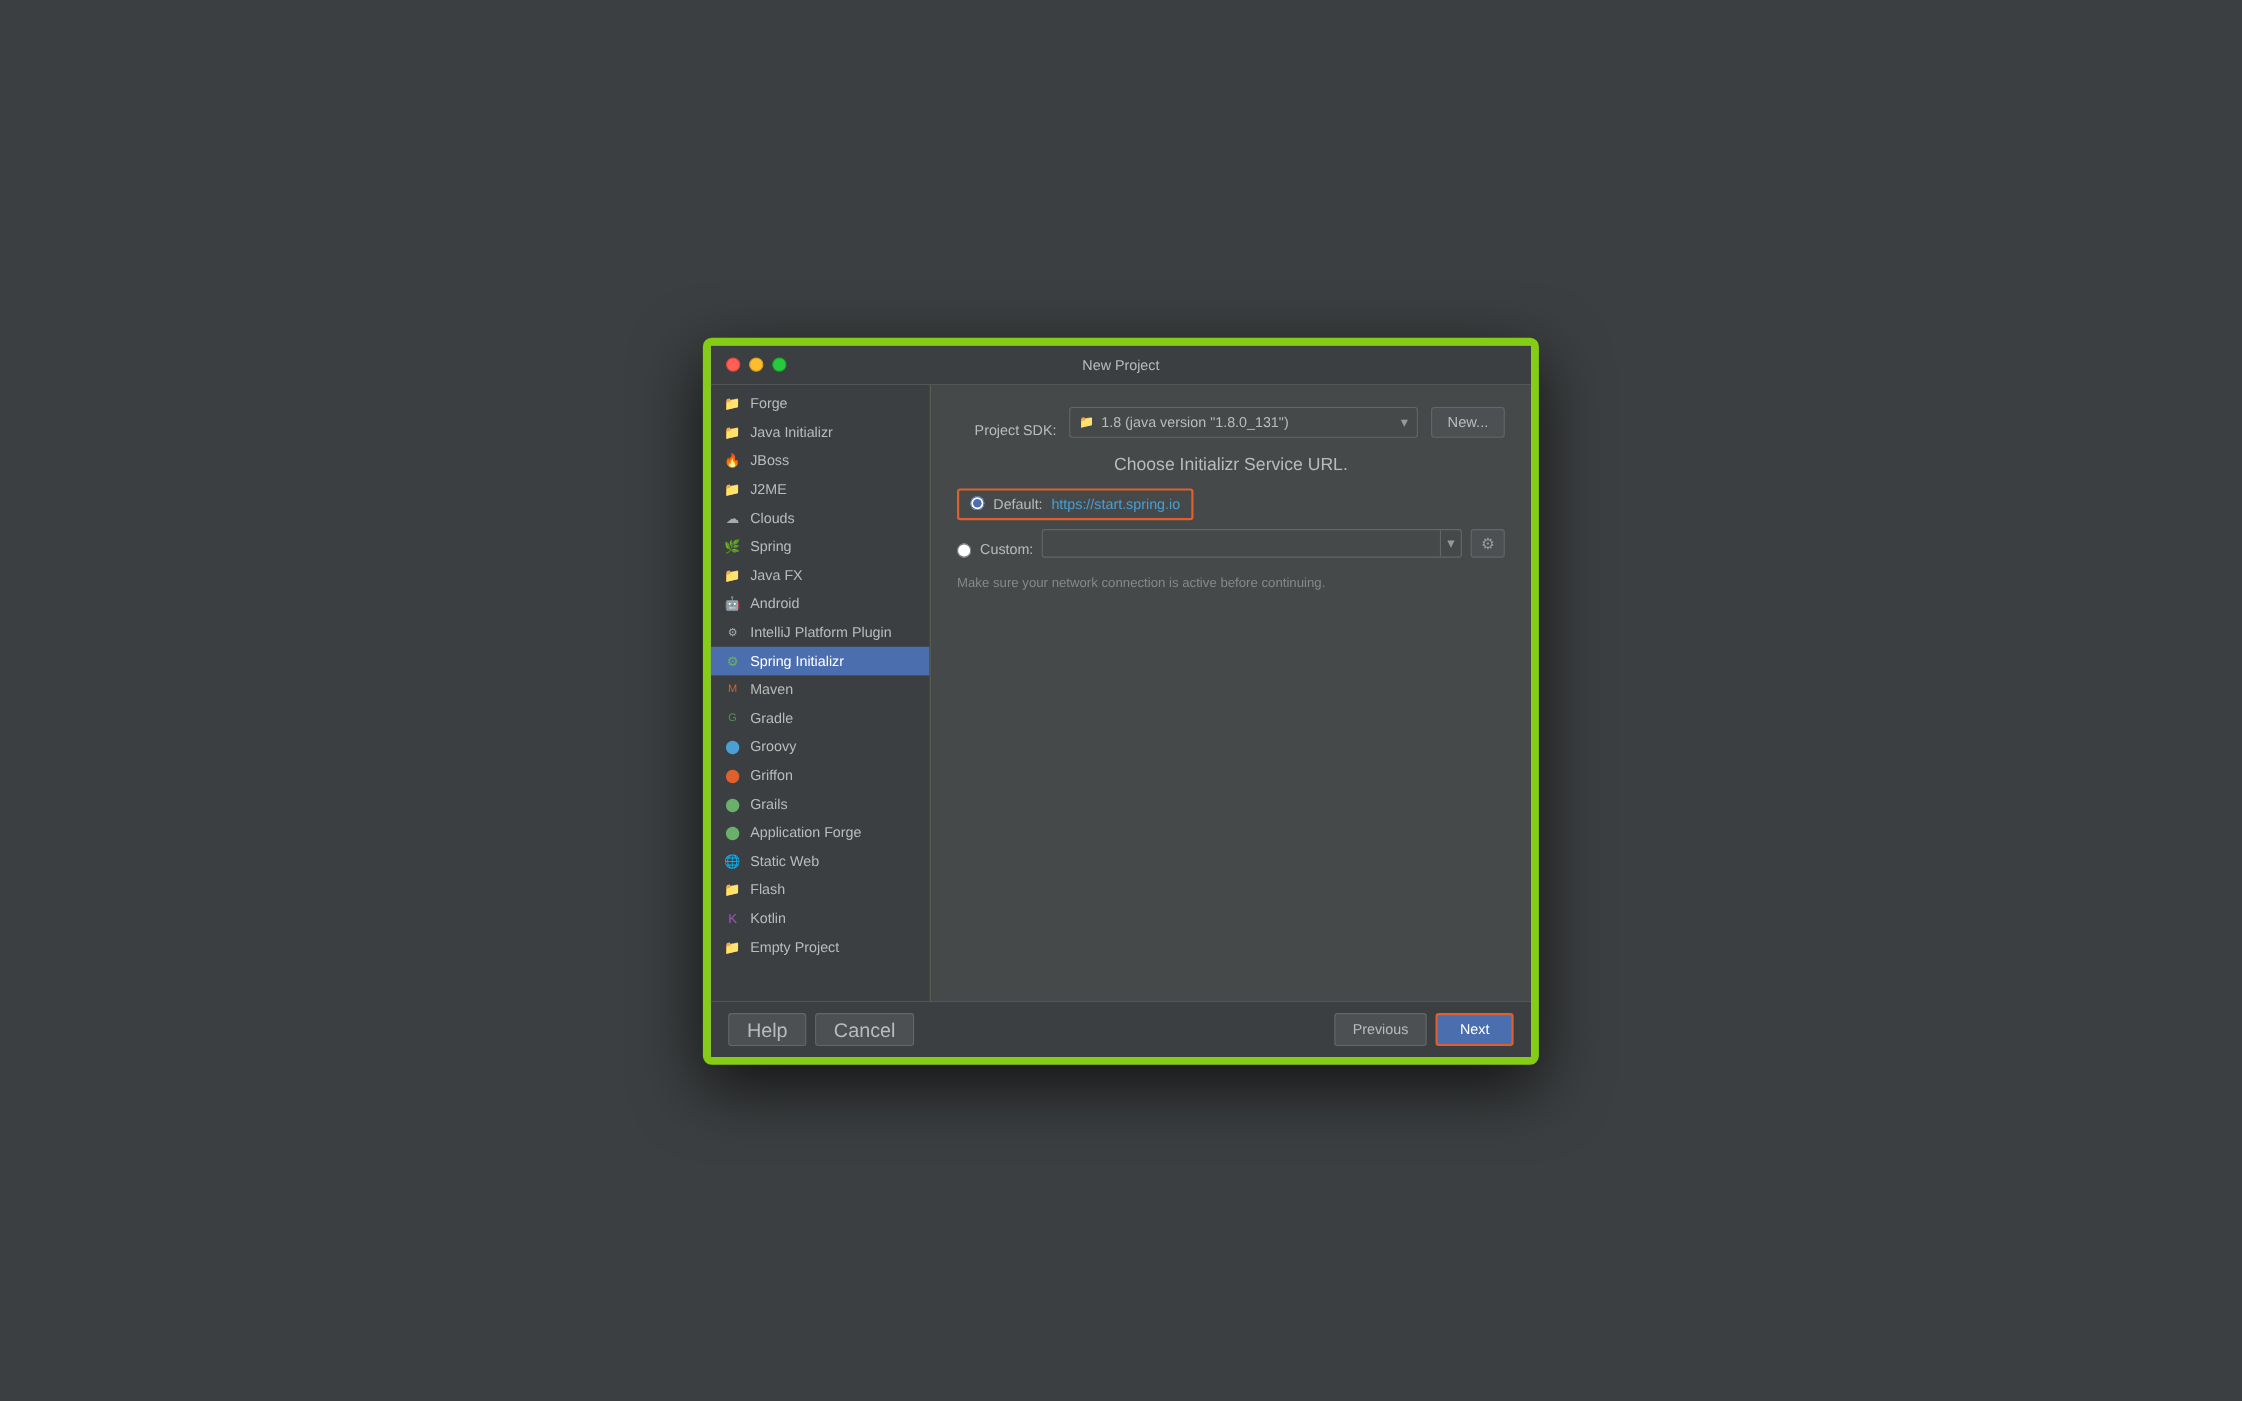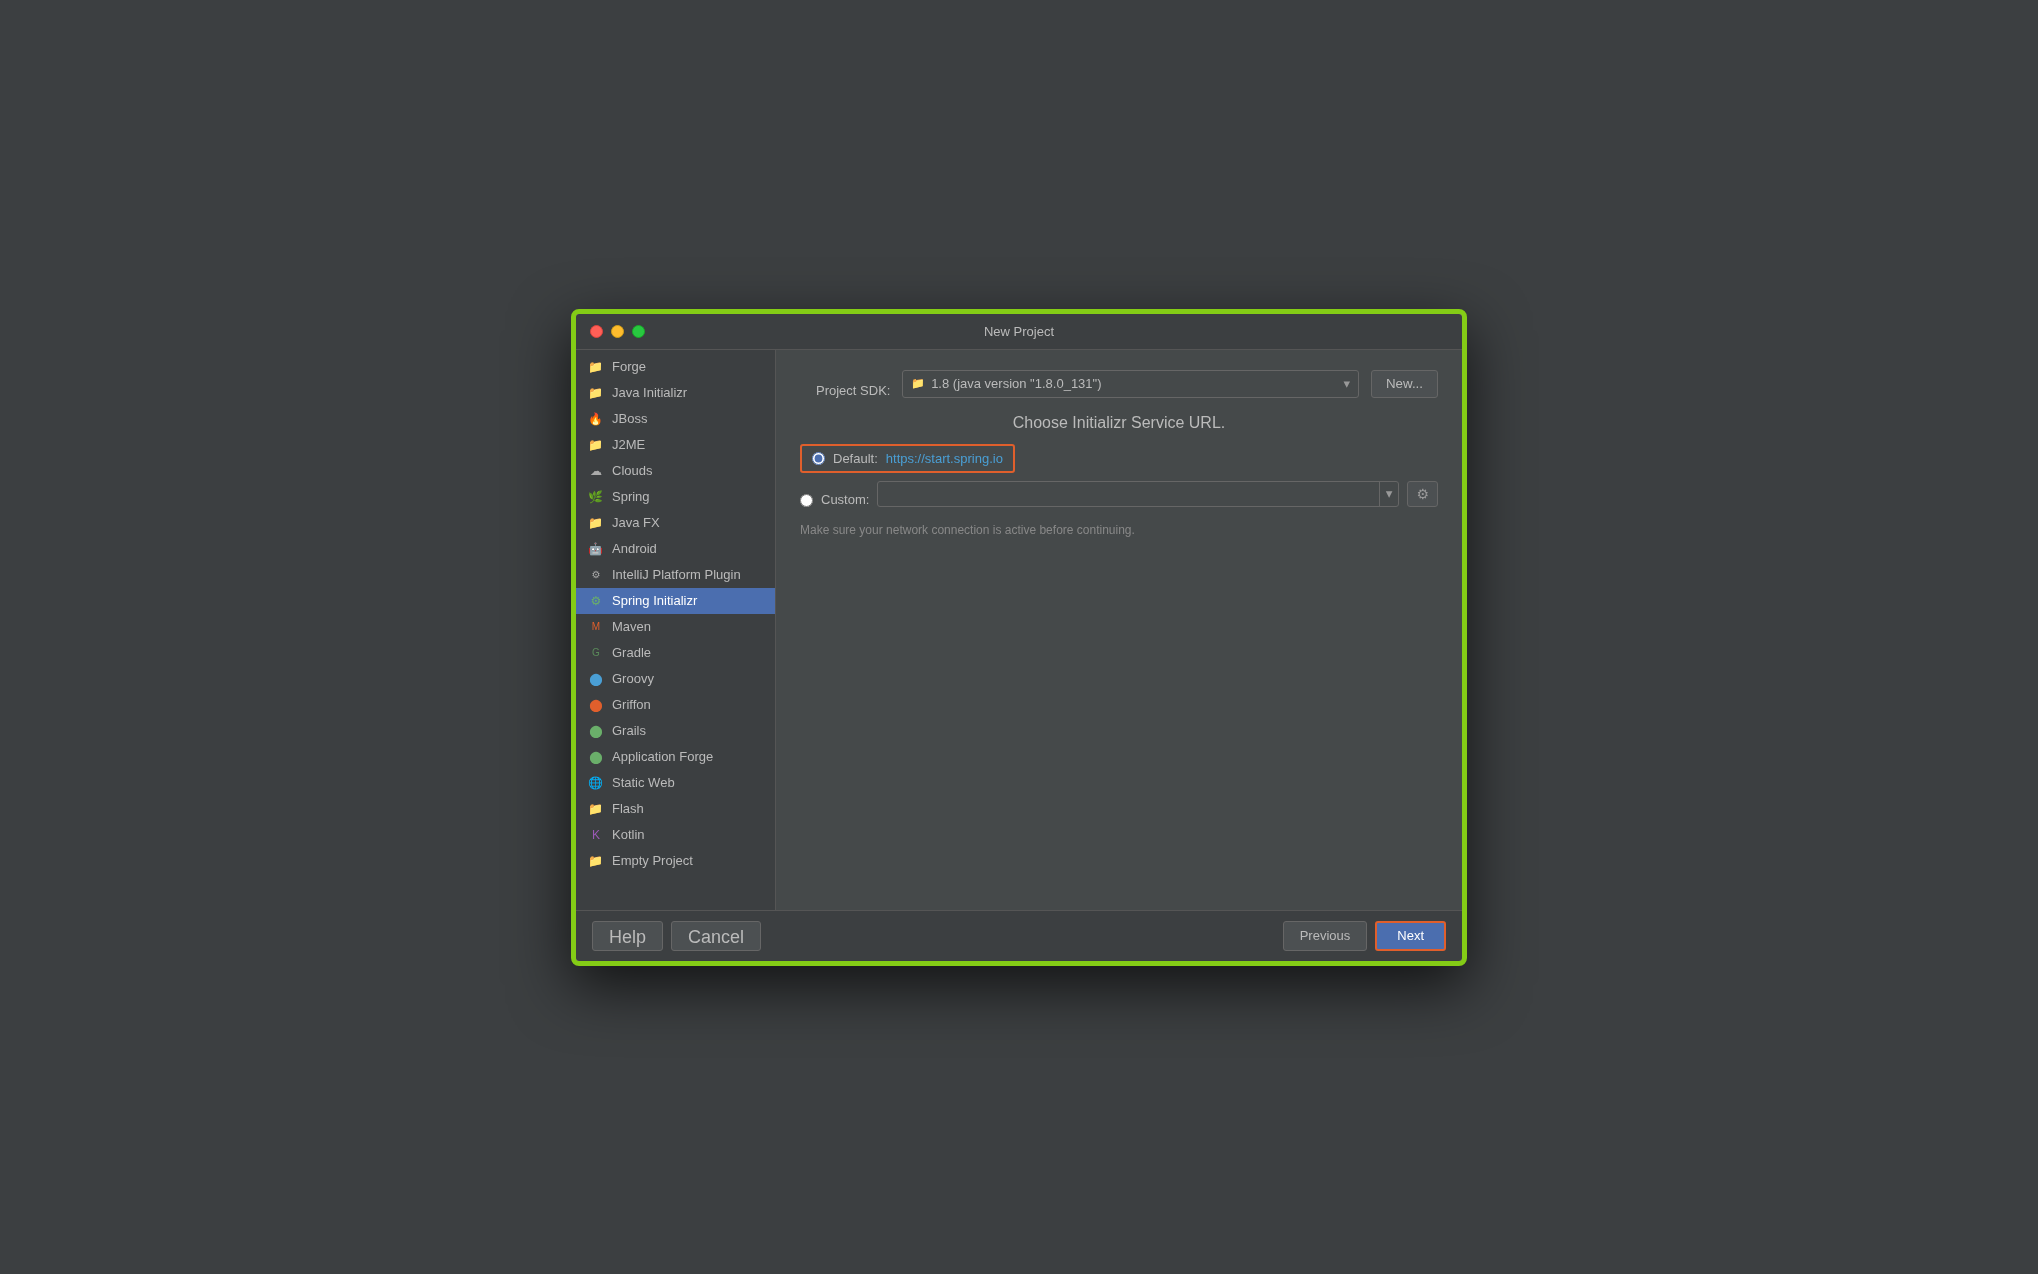--- a/index.html
+++ b/index.html
@@ -8,26 +8,26 @@
       font-family: -apple-system, BlinkMacSystemFont, "Segoe UI", sans-serif;
       font-size: 13px;
       color: #bbbbbb;
       display: flex;
       justify-content: center;
       align-items: center;
       min-height: 100vh;
     }
 
     .window {
-      width: 896px;
+      width: 760px;
       background: #bef264;
       border-radius: 8px;
       box-shadow: 0 20px 60px rgba(0,0,0,0.7);
       overflow: hidden;
-      border: 5px solid #84cc16;
+      border: 7px solid #84cc16;
     }
 
     
     .titlebar {
       background: #3c3f41;
       height: 36px;
       display: flex;
       align-items: center;
       padding: 0 14px;
       position: relative;
@@ -393,21 +393,21 @@
             <span>1.8 (java version "1.8.0_131")</span>
           </div>
           <span class="sdk-dropdown-arrow">▾</span>
         </div>
         <button class="new-btn">New...</button>
       </div>
 
       <div class="choose-label">Choose Initializr Service URL.</div>
 
       <div class="radio-option">
-        <div class="radio-box selected" style="border:2px solid #e05f2c; display:flex; align-items:center; gap:8px; padding:5px 10px; border-radius:3px;">
+        <div class="radio-box selected" style="border:2px solid #e05f2c; display:flex; align-items:flex-start; gap:8px; padding:5px 10px; border-radius:3px;">
           <input type="radio" name="initializr-url" checked="" style="">
           <span class="option-label">Default:</span>
           <span class="option-url">https://start.spring.io</span>
         </div>
       </div>
 
       <div class="custom-row">
         <input type="radio" name="initializr-url" style="">
         <span class="option-label">Custom:</span>
         <div class="custom-input-wrapper">

